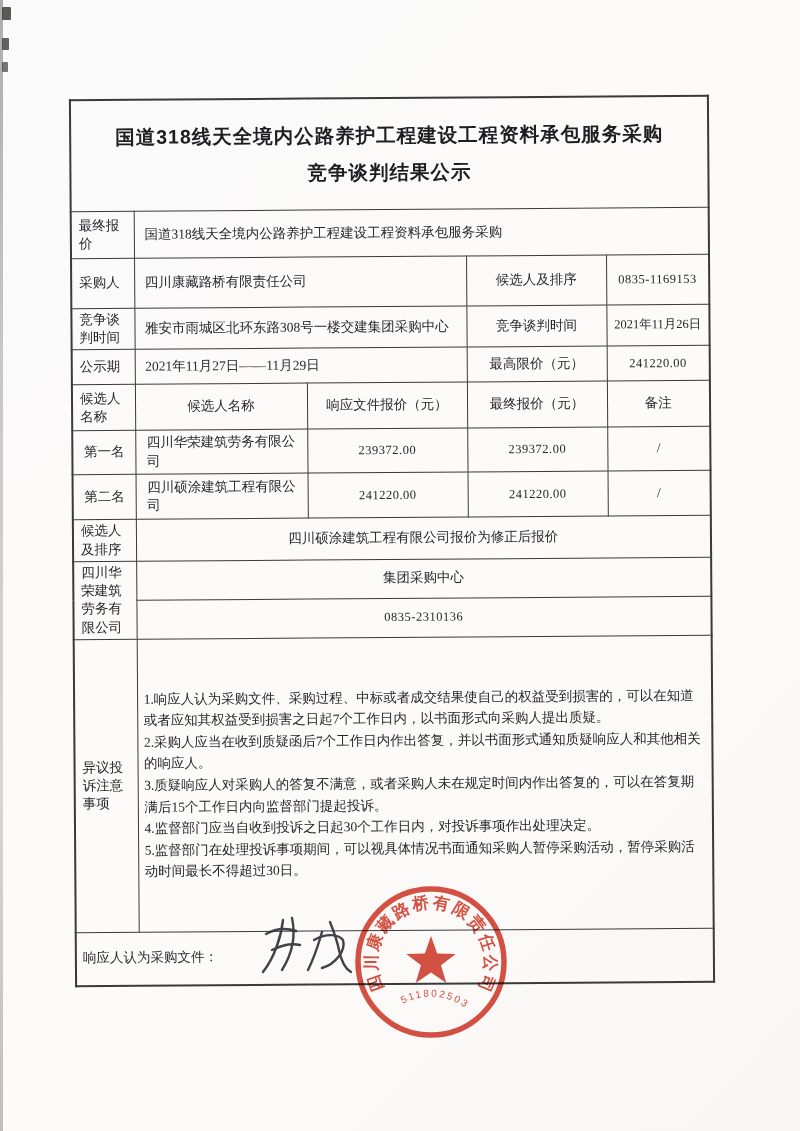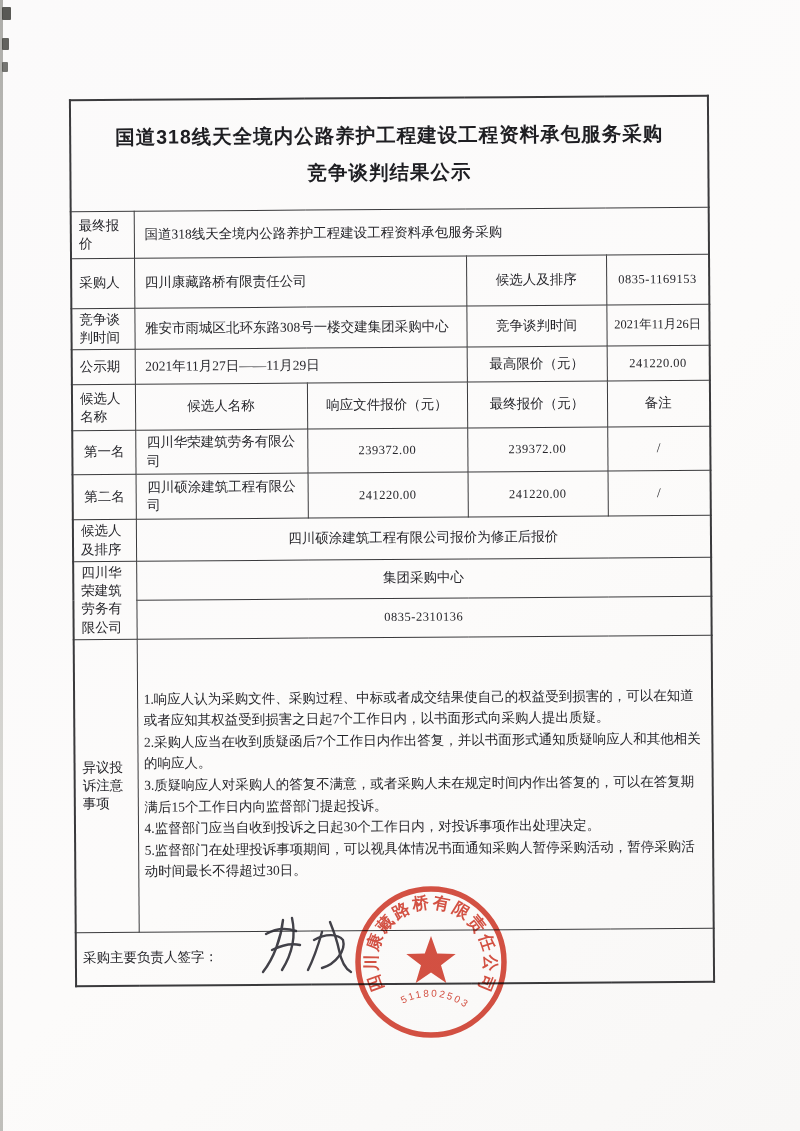--- a/index.html
+++ b/index.html
@@ -131,21 +131,21 @@
         <div>1.响应人认为采购文件、采购过程、中标或者成交结果使自己的权益受到损害的，可以在知道或者应知其权益受到损害之日起7个工作日内，以书面形式向采购人提出质疑。</div>
         <div>2.采购人应当在收到质疑函后7个工作日内作出答复，并以书面形式通知质疑响应人和其他相关的响应人。</div>
         <div>3.质疑响应人对采购人的答复不满意，或者采购人未在规定时间内作出答复的，可以在答复期满后15个工作日内向监督部门提起投诉。</div>
         <div>4.监督部门应当自收到投诉之日起30个工作日内，对投诉事项作出处理决定。</div>
         <div>5.监督部门在处理投诉事项期间，可以视具体情况书面通知采购人暂停采购活动，暂停采购活动时间最长不得超过30日。</div>
       </div>
     </td>
   </tr>
   <tr>
     <td class="sig-cell" colspan="5">
-      <span>采购主要负责人签字：</span>
+      <span>响应人认为采购文件：</span>
     </td>
   </tr>
 </tbody>
   </table>
 
 <svg class="sig-svg" width="130" height="72" viewBox="0 0 130 72">
   <g fill="none" stroke="#2e2e36" stroke-width="2.4" stroke-linecap="round">
     <path d="M10,24 C 22,17 34,19 40,21"></path>
     <path d="M27,10 C 25,28 18,48 7,62"></path>
     <path d="M36,8 C 40,26 36,44 26,60"></path>

